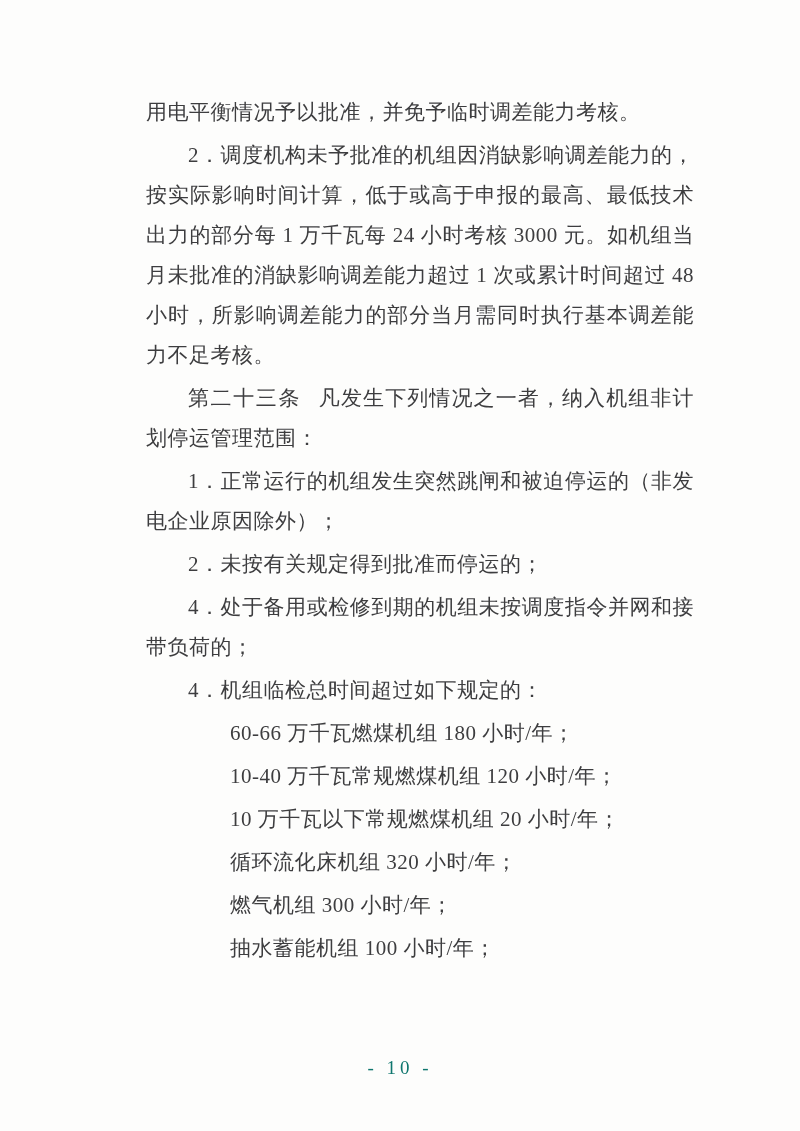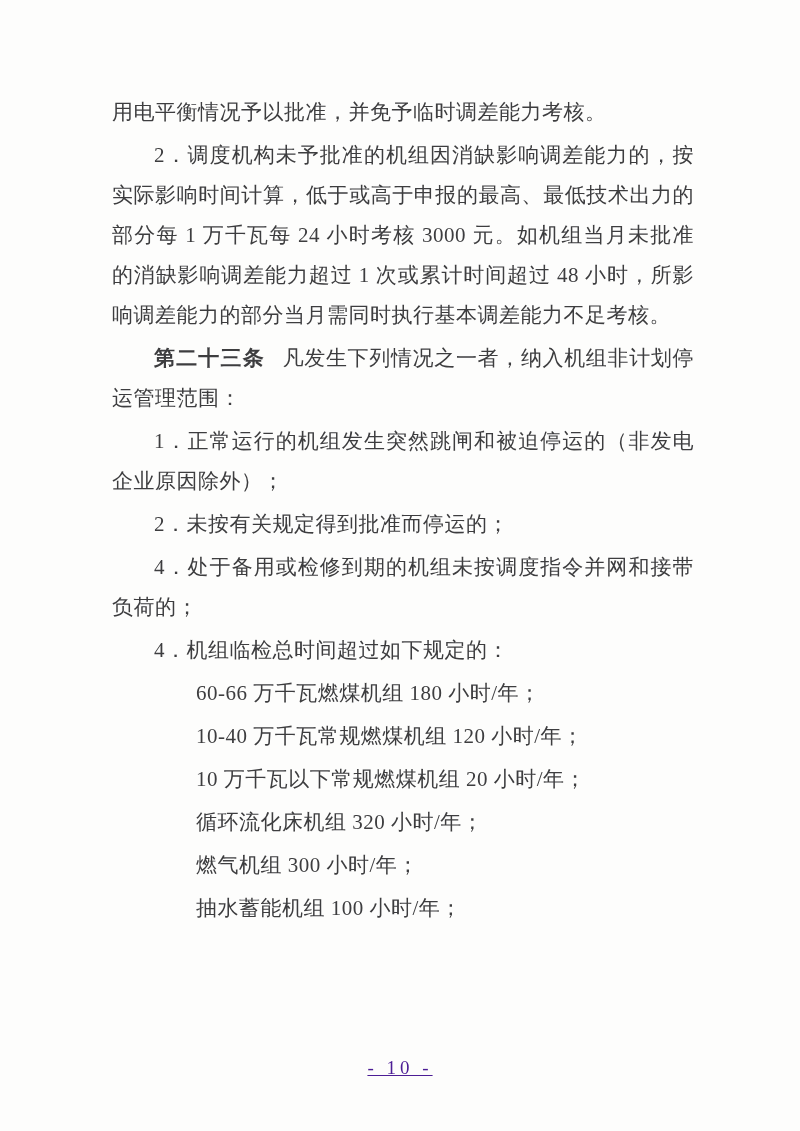--- a/index.html
+++ b/index.html
@@ -9,20 +9,21 @@
   }
   .page {
     position: relative;
     width: 800px;
     height: 1131px;
     background: #fdfdfc;
     overflow: hidden;
     font-family: "Liberation Serif", "DejaVu Serif", serif;
     color: #3d3d3f;
     box-sizing: border-box;
+    padding-left: 34px;
   }
   .content {
     padding: 92px 106px 0 112px;
     font-size: 21px;
     line-height: 40px;
     text-align: justify;
     letter-spacing: 0.5px;
   }
   .content p {
     margin: 0 0 3px 0;
@@ -33,35 +34,34 @@
   p.para-indented {
     text-indent: 2em;
   }
   p.para-sub {
     text-indent: 4em;
   }
   p.para-article {
     text-indent: 2em;
   }
   .article-title {
-    font-weight: bold;
+    font-weight: normal;
     margin-right: 0.85em;
     letter-spacing: 1px;
   }
   .page-footer {
     position: absolute;
     top: 1054px;
     left: 0;
     right: 0;
     text-align: center;
     font-size: 19px;
     line-height: 28px;
-    color: #4c1d95;
+    color: #0f766e;
     letter-spacing: 4px;
-    text-decoration: underline;
   }
 </style>
 </head>
 <body>
 
 <div class="page">
   <div class="content">
 
     <p class="para-continuation">用电平衡情况予以批准，并免予临时调差能力考核。</p>
 

